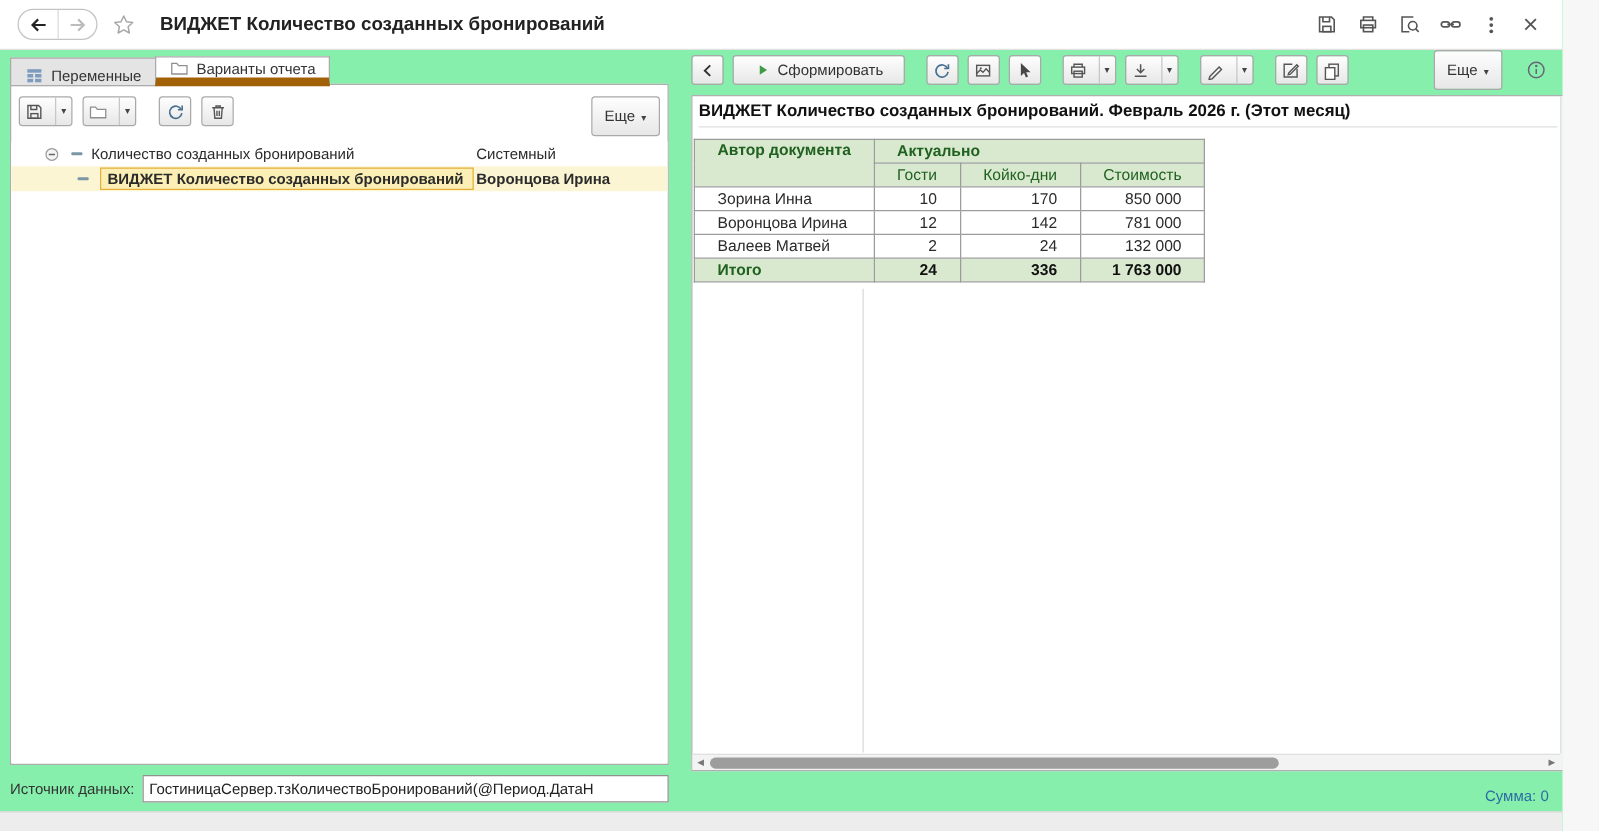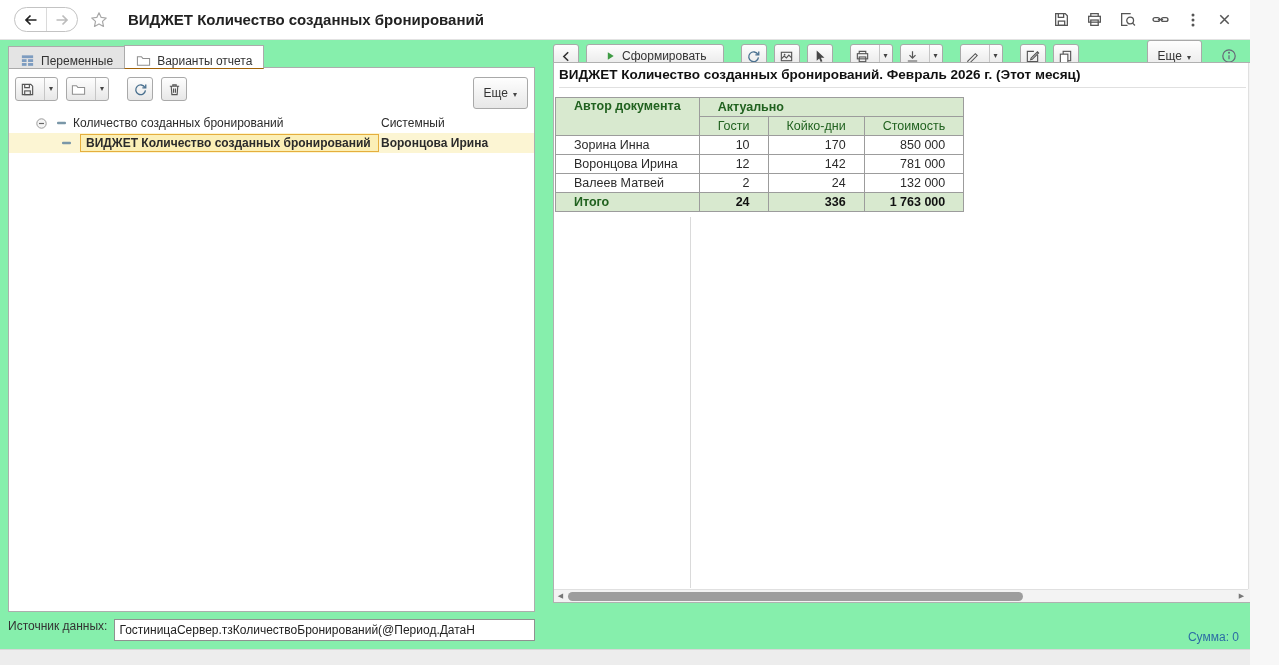--- a/index.html
+++ b/index.html
@@ -35,54 +35,54 @@
                  border-left:1px solid #c6c6c6; }
   .caret::after { content:"▾"; font-size:8px; color:#444; line-height:1; }
   .btn.more { padding:15px 10px; }
   .btn.gen { padding:0 16px; }
 
   
   .tabs { position:absolute; left:8px; top:45px; height:24px; display:flex; z-index:2; }
   .tab { display:flex; align-items:flex-end; gap:6px; padding:0 11px; height:23px; margin-top:1px;
          border:1px solid #ababab; background:#e4e4e4; color:#333; }
   .tab + .tab { margin-left:-1px; }
-  .tab.active { background:#fff; height:24px; margin-top:0; border-bottom:1px solid #a16207; position:relative; z-index:3; }
+  .tab.active { background:#fff; height:24px; margin-top:0; border-bottom:7px solid #a16207; position:relative; z-index:3; }
 
   .lp-panel { position:absolute; left:8px; top:67px; width:527px; height:545px;
               background:#fff; border:1px solid #adadad; z-index:1; }
   .lp-toolbar { position:absolute; left:0; top:0; right:0; height:44px; padding:9px 6px 0;
                 display:flex; align-items:flex-start; gap:8px; }
   .ml12 { margin-left:10px; }
   .lp-toolbar .more-right { margin-left:auto; }
   .lp-tree { position:absolute; left:0; top:45px; right:0; bottom:1px; overflow:hidden; background:#fff; }
   .tree-row { position:relative; height:20px; font-size:12px; }
   .tree-row .abs { position:absolute; top:0; height:20px; display:flex; align-items:center; white-space:nowrap; }
   .tree-row.selected { background:var(--selection-row); }
   .name-box { position:absolute; left:71px; top:1px; width:299px; height:18px;
               border:1px solid var(--selection-border); background:var(--selection);
               font-weight:bold; padding:0 5px; line-height:16px; overflow:hidden; white-space:nowrap; }
   .author-col { left:372px; }
   .bold { font-weight:bold; }
 
   .lp-datasource { position:absolute; left:8px; top:619px; width:527px; height:24px;
-                   display:flex; align-items:flex-start; }
+                   display:flex; align-items:center; }
   .lp-datasource label { margin-right:7px; color:#333; white-space:nowrap; }
   .lp-datasource input { flex:1; height:22px; border:1px solid #919191; background:#fff;
                          font-family:"Liberation Sans",sans-serif; font-size:12px; padding:0 4px; color:#222; }
 
   .splitter { position:absolute; left:537px; top:45px; width:7px; bottom:20px; }
 
   
   .rp-toolbar { position:absolute; left:553px; top:43px; width:709px; height:26px;
                 display:flex; align-items:center; gap:7px; }
   .spacer { flex:1; }
   .flat-icon { display:flex; align-items:center; justify-content:center; width:20px; height:20px; }
   .help-btn { font-size:13px; font-weight:bold; color:#333; width:16px; text-align:center; }
 
-  .report { position:absolute; left:553px; top:62px; width:709px; height:541px;
+  .report { position:absolute; left:553px; top:76px; width:709px; height:541px;
             background:#fff; border:1px solid #b0b0b0; }
   .rep-title { position:absolute; left:5px; top:4px; right:15px; font-size:13.5px; font-weight:bold;
                color:#111; padding-bottom:5px; border-bottom:1px solid #e0e0e0; white-space:nowrap; }
   table.rep-table { position:absolute; left:1px; top:34px; border-collapse:collapse; table-layout:fixed; }
   table.rep-table td { border:1px solid #9c9c9c; height:19px; padding:1px 18px; font-size:12.5px;
                        overflow:hidden; white-space:nowrap; }
   td.green { background:var(--green-bg); color:var(--green-text); }
   td.num { text-align:right; }
   td.vtop { vertical-align:top; }
 

